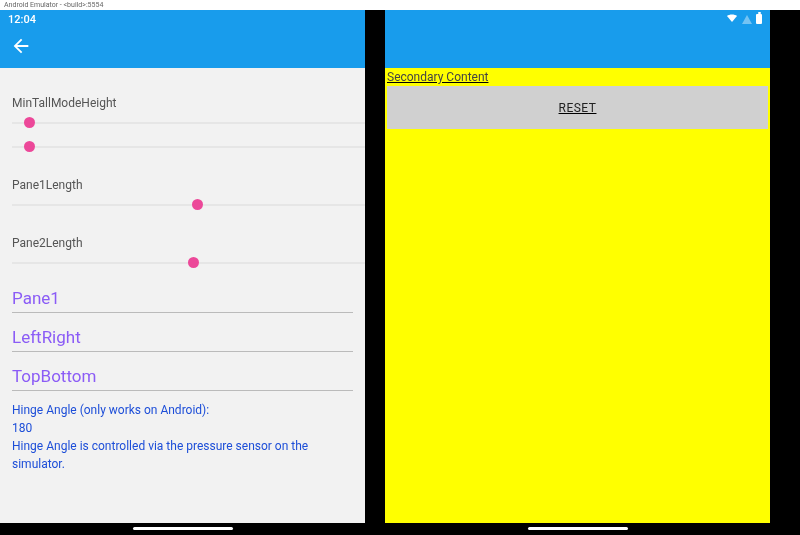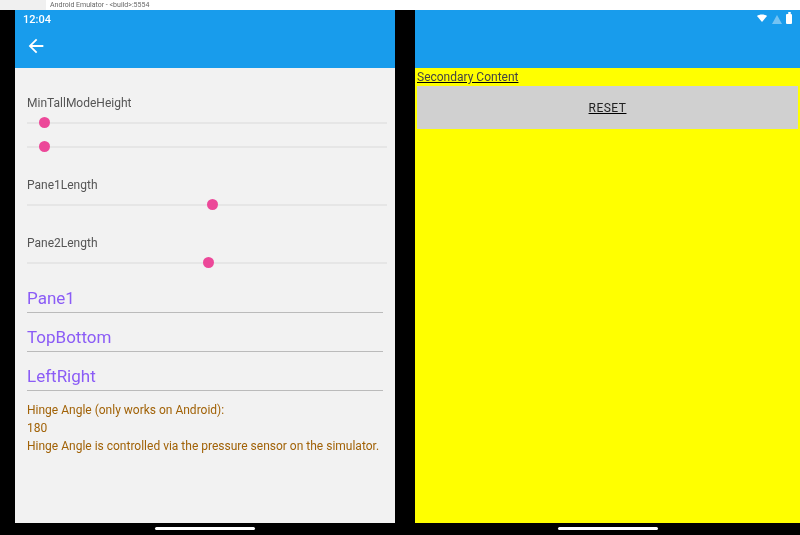--- a/index.html
+++ b/index.html
@@ -1,38 +1,38 @@
 <!DOCTYPE html>
 <html><head>
 <meta charset="utf-8">
 <style>
   * { margin: 0; padding: 0; box-sizing: border-box; }
   html, body { width: 800px; height: 535px; font-family: Roboto, "Segoe UI", Arial, sans-serif; background: #f0f0f0; overflow: hidden; }
-  .titlebar { height: 10px; background: #fff; font-size: 7px; color: #666; padding: 0 4px; line-height: 10px; display: flex; align-items: center; margin-left: 46px; }
+  .titlebar { height: 10px; background: #fff; font-size: 7px; color: #666; padding: 0 4px; line-height: 10px; display: flex; align-items: center; }
   .frame { display: flex; width: 800px; height: 525px; background: #000; position: relative; }
   .left-device, .right-device { display: flex; flex-direction: column; background: #000; }
-  .left-device { width: 395px; padding-left: 15px; }
+  .left-device { width: 365px; }
   .hinge { width: 20px; background: #000; }
   .right-device { width: 385px; }
 
   .statusbar { height: 18px; background: #189cec; display: flex; align-items: center; padding: 0 8px; color: #fff; font-size: 11px; font-weight: 500; }
   .statusbar .spacer { flex: 1; }
   .statusbar .icons { display: flex; gap: 4px; align-items: center; }
 
   .appbar { height: 40px; background: #189cec; display: flex; align-items: center; padding: 0 10px; }
   .appbar .back svg { width: 22px; height: 22px; fill: #fff; }
 
   .content-left { flex: 1; background: #f2f2f2; padding: 8px 12px; font-size: 12px; color: #555; overflow: hidden; }
   .row-label { margin-top: 20px; }
   .slider { position: relative; height: 22px; width: 360px; margin-top: 2px; }
   .slider .track { position: absolute; top: 10px; left: 0; right: 0; height: 2px; background: #e6e6e6; }
   .slider .thumb { position: absolute; top: 5px; width: 11px; height: 11px; background: #ec4899; border-radius: 50%; }
 
   .big-item { font-size: 17px; color: #8b5cf6; border-bottom: 1px solid #bbb; padding: 6px 0 4px 0; margin-top: 8px; }
-  .hinge-text { margin-top: 10px; font-size: 12px; color: #a16207; line-height: 1.5; }
+  .hinge-text { margin-top: 10px; font-size: 12px; color: #1d4ed8; line-height: 1.5; }
 
   .navbar { height: 12px; background: #000; position: relative; }
   .navbar .pill { position: absolute; left: 50%; transform: translateX(-50%); top: 4px; width: 100px; height: 3px; background: #fff; border-radius: 2px; }
 
   .content-right { flex: 1; background: yellow; display: flex; flex-direction: column; text-decoration: underline; }
   .secondary-lbl { font-size: 12px; color: #444; padding: 2px 2px; }
   .reset-btn { background: #d0d0d0; height: 43px; display: flex; align-items: center; justify-content: center; font-size: 12px; color: #222; letter-spacing: 0.5px; cursor: pointer; margin: 0 2px 2px 2px;}
   .yellow-fill { flex: 1; background: yellow; }
 
   .tri { width:0;height:0;border-left:5px solid transparent;border-right:5px solid transparent;border-bottom:9px solid #fff6; display:inline-block; }
@@ -79,22 +79,22 @@
         <div class="thumb" style="left:180px"></div>
       </div>
 
       <div class="row-label">Pane2Length</div>
       <div class="slider">
         <div class="track"></div>
         <div class="thumb" style="left:176px"></div>
       </div>
 
       <div class="big-item">Pane1</div>
+      <div class="big-item">LeftRight</div>
       <div class="big-item">TopBottom</div>
-      <div class="big-item">LeftRight</div>
 
       <div class="hinge-text">
         <div>Hinge Angle (only works on Android):</div>
         <div>180</div>
         <div>Hinge Angle is controlled via the pressure sensor on the simulator.</div>
       </div>
     </div>
     <div class="navbar">
       <div class="pill"></div>
     </div>

